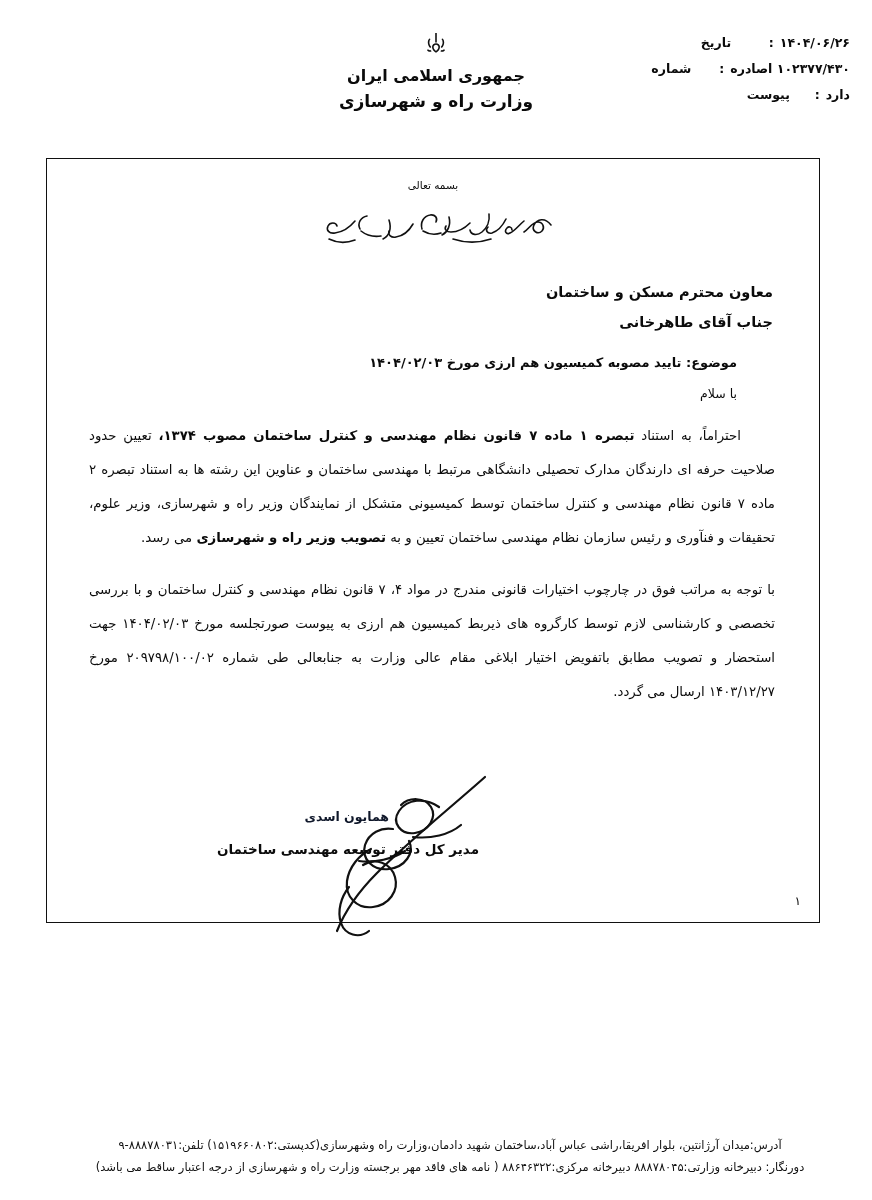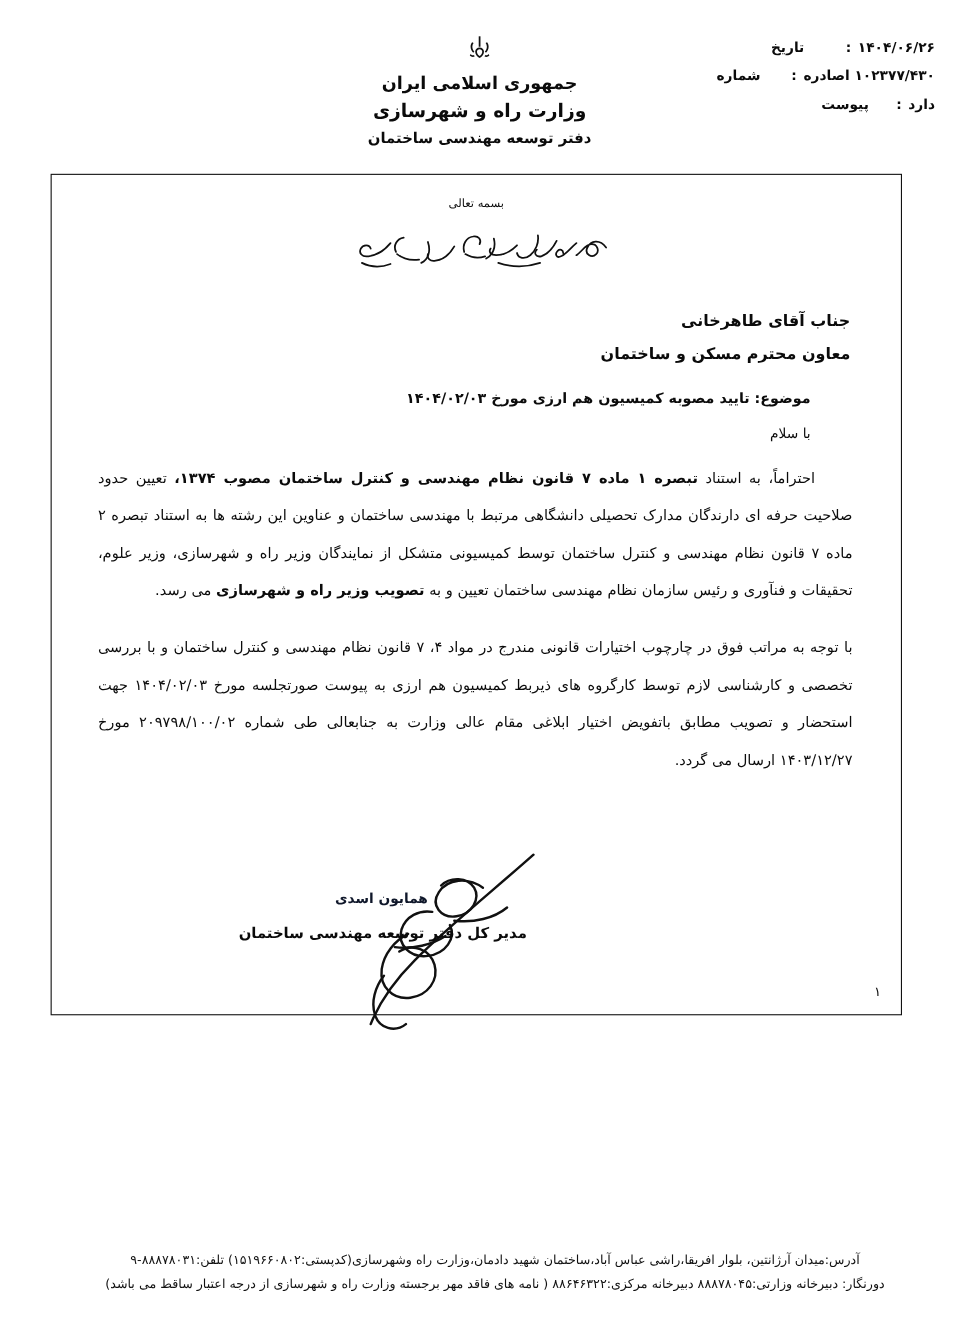--- a/index.html
+++ b/index.html
@@ -244,21 +244,20 @@
         <span class="meta-label">شماره</span>
       </div>
       <div class="meta-row">
         <span class="meta-value">دارد</span>
         <span class="meta-colon">:</span>
         <span class="meta-label">پیوست</span>
       </div>
     </div>
   </div>
 
-  <div class="dept">دفتر توسعه مهندسی ساختمان</div>
 
   <div class="doc-box">
     <div class="doc-box-inner">
 
       <div class="besmeh">بسمه تعالی</div>
 
       <div class="slogan">
         <svg width="260" height="54" viewBox="0 0 260 54" aria-hidden="true">
           <g fill="none" stroke="#111" stroke-width="1.6" stroke-linecap="round" stroke-linejoin="round">
             <path d="M248 26 c-6 -8 -14 -6 -17 0 c-3 6 4 10 8 6 c3 -3 1 -9 -4 -9 c-6 0 -9 7 -14 10"></path>
@@ -274,22 +273,22 @@
             <path d="M78 37 c-7 1 -15 -1 -20 -5"></path>
             <path d="M57 30 c-3 -6 1 -12 7 -13"></path>
             <path d="M52 22 c-5 6 -12 11 -20 12 c-6 1 -9 -3 -7 -7 c2 -4 8 -4 9 0"></path>
             <path d="M26 40 c8 4 18 4 26 1"></path>
             <path d="M150 40 c12 4 26 4 38 0"></path>
           </g>
         </svg>
       </div>
 
       <div class="addressee">
+        <div>معاون محترم مسکن و ساختمان</div>
         <div>جناب آقای طاهرخانی</div>
-        <div>معاون محترم مسکن و ساختمان</div>
       </div>
 
       <div class="subject">موضوع: تایید مصوبه کمیسیون هم ارزی مورخ ۱۴۰۴/۰۲/۰۳</div>
 
       <div class="greeting">با سلام</div>
 
       <div class="para first">
         <span>احتراماً، به استناد </span><span class="b">تبصره ۱ ماده ۷ قانون نظام مهندسی و کنترل ساختمان مصوب ۱۳۷۴،</span><span> تعیین حدود صلاحیت حرفه ای دارندگان مدارک تحصیلی دانشگاهی مرتبط با مهندسی ساختمان و عناوین این رشته ها به استناد تبصره ۲ ماده ۷ قانون نظام مهندسی و کنترل ساختمان توسط کمیسیونی متشکل از نمایندگان وزیر راه و شهرسازی، وزیر علوم، تحقیقات و فنآوری و رئیس سازمان نظام مهندسی ساختمان تعیین و به </span><span class="b">تصویب وزیر راه و شهرسازی</span><span> می رسد.</span>
       </div>
 

